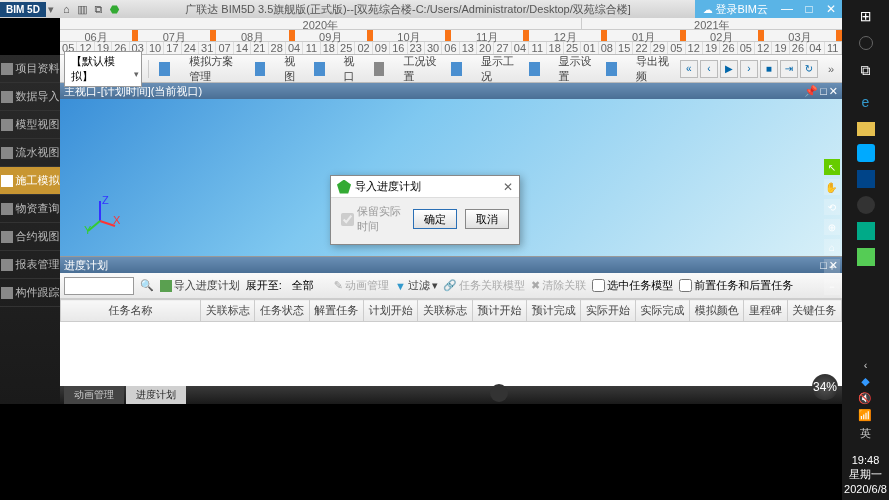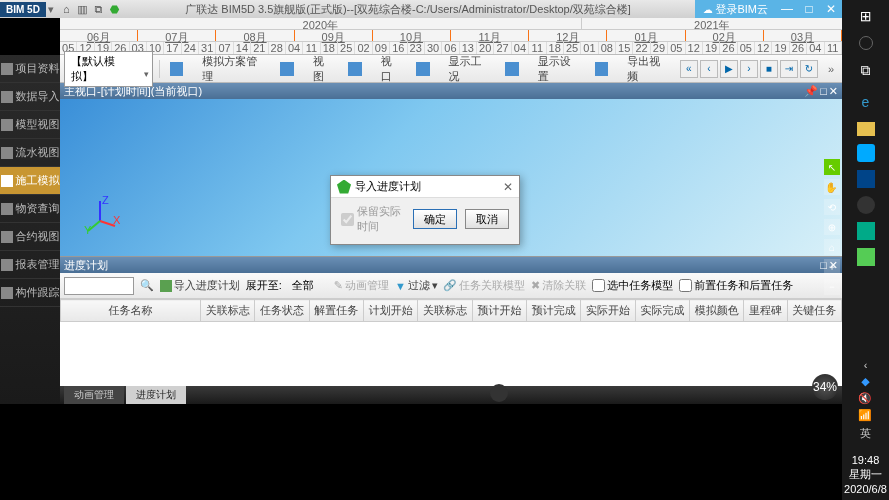--- a/index.html
+++ b/index.html
@@ -20,21 +20,21 @@
 .titlebar .winbtns { display: flex; }
 .titlebar .winbtns span { width: 22px; height: 18px; display: flex; align-items: center; justify-content: center; color: #fff; font-size: 12px; }
 .titlebar .winbtns .min,.titlebar .winbtns .max { background: #5ab4e6; }
 .titlebar .winbtns .close { background: #5ab4e6; }
 
 .timeline-wrap { background: #f4f4f4; border-bottom: 1px solid #bbb; }
 .timeline-years { display: flex; height: 12px; font-size: 10px; color: #666; text-align: center; border-bottom: 1px solid #ccc; }
 .timeline-years .y1 { flex: 8; border-right: 1px solid #ccc; }
 .timeline-years .y2 { flex: 4; }
 .timeline-months { display: flex; height: 12px; font-size: 10px; color: #666; text-align: center; border-bottom: 1px solid #ccc; }
-.timeline-months span { flex: 1; border-right: 1px solid #f97316; text-decoration: underline; }
+.timeline-months span { flex: 1; border-right: 6px solid #f97316; }
 .timeline-days { display: flex; height: 12px; font-size: 9px; color: #666; text-align: center; }
 .timeline-days span { flex: 1; border-right: 1px solid #ddd; overflow: hidden; }
 
 .toolbar { height: 28px; background: linear-gradient(#fafafa,#e8e8e8); border-bottom: 1px solid #bbb; display: flex; align-items: center; padding: 0 4px; gap: 6px; margin-left: 60px; }
 .toolbar .dropdown { border: 1px solid #999; padding: 2px 16px 2px 6px; background: #fff; position: relative; font-size: 11px; }
 .toolbar .dropdown::after { content: "▾"; position: absolute; right: 3px; font-size: 9px; color: #666; }
 .toolbar .sep { width: 1px; height: 18px; background: #ccc; }
 .toolbar .tbtn { display: flex; align-items: center; gap: 19px; padding: 2px 4px; color: #444; }
 .toolbar .tbtn .ico { width: 14px; height: 14px; display: inline-block; }
 .toolbar .nav-btns { display: flex; gap: 2px; margin-left: auto; }
@@ -185,20 +185,24 @@
       </span>
     <span class="tbtn">
         <span class="ico ico-blue"></span>
         <span>视图</span>
       </span>
     <span class="tbtn">
         <span class="ico ico-blue"></span>
         <span>视口</span>
       </span>
     <span class="tbtn">
+        <span class="ico ico-grey"></span>
+        <span>工况设置</span>
+      </span>
+    <span class="tbtn">
         <span class="ico ico-blue"></span>
         <span>显示工况</span>
       </span>
     <span class="tbtn">
         <span class="ico ico-blue"></span>
         <span>显示设置</span>
       </span>
     <span class="tbtn">
         <span class="ico ico-blue"></span>
         <span>导出视频</span>

